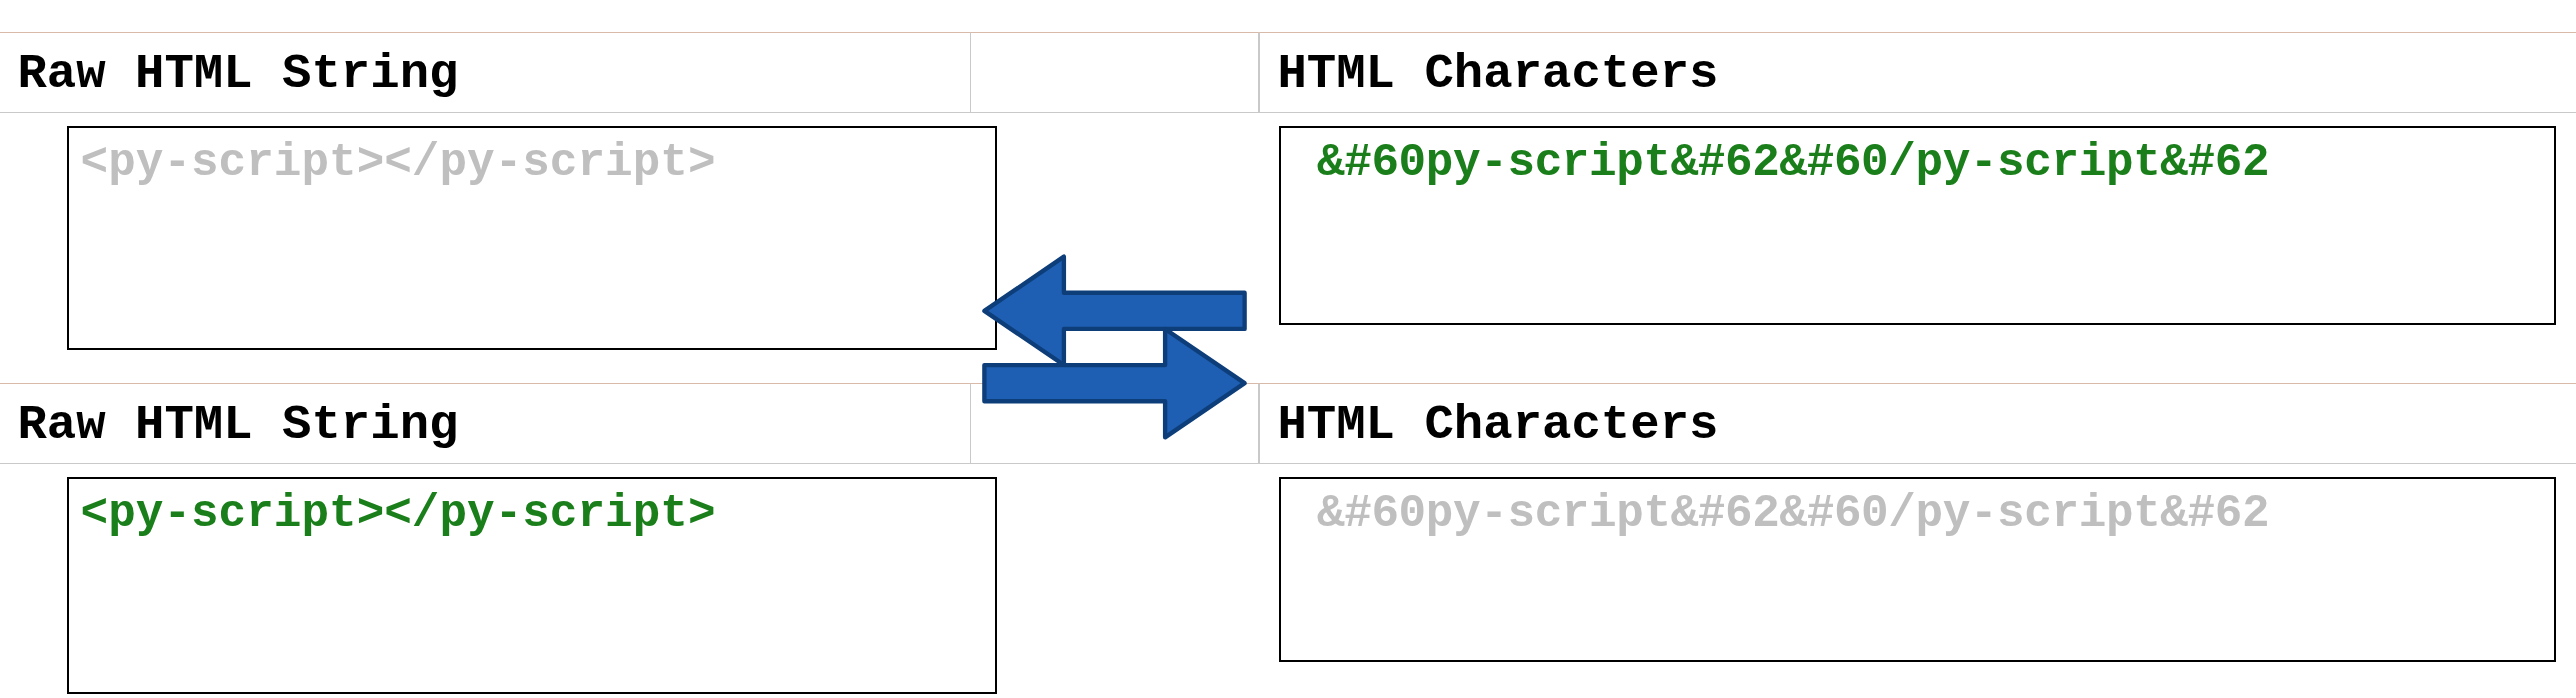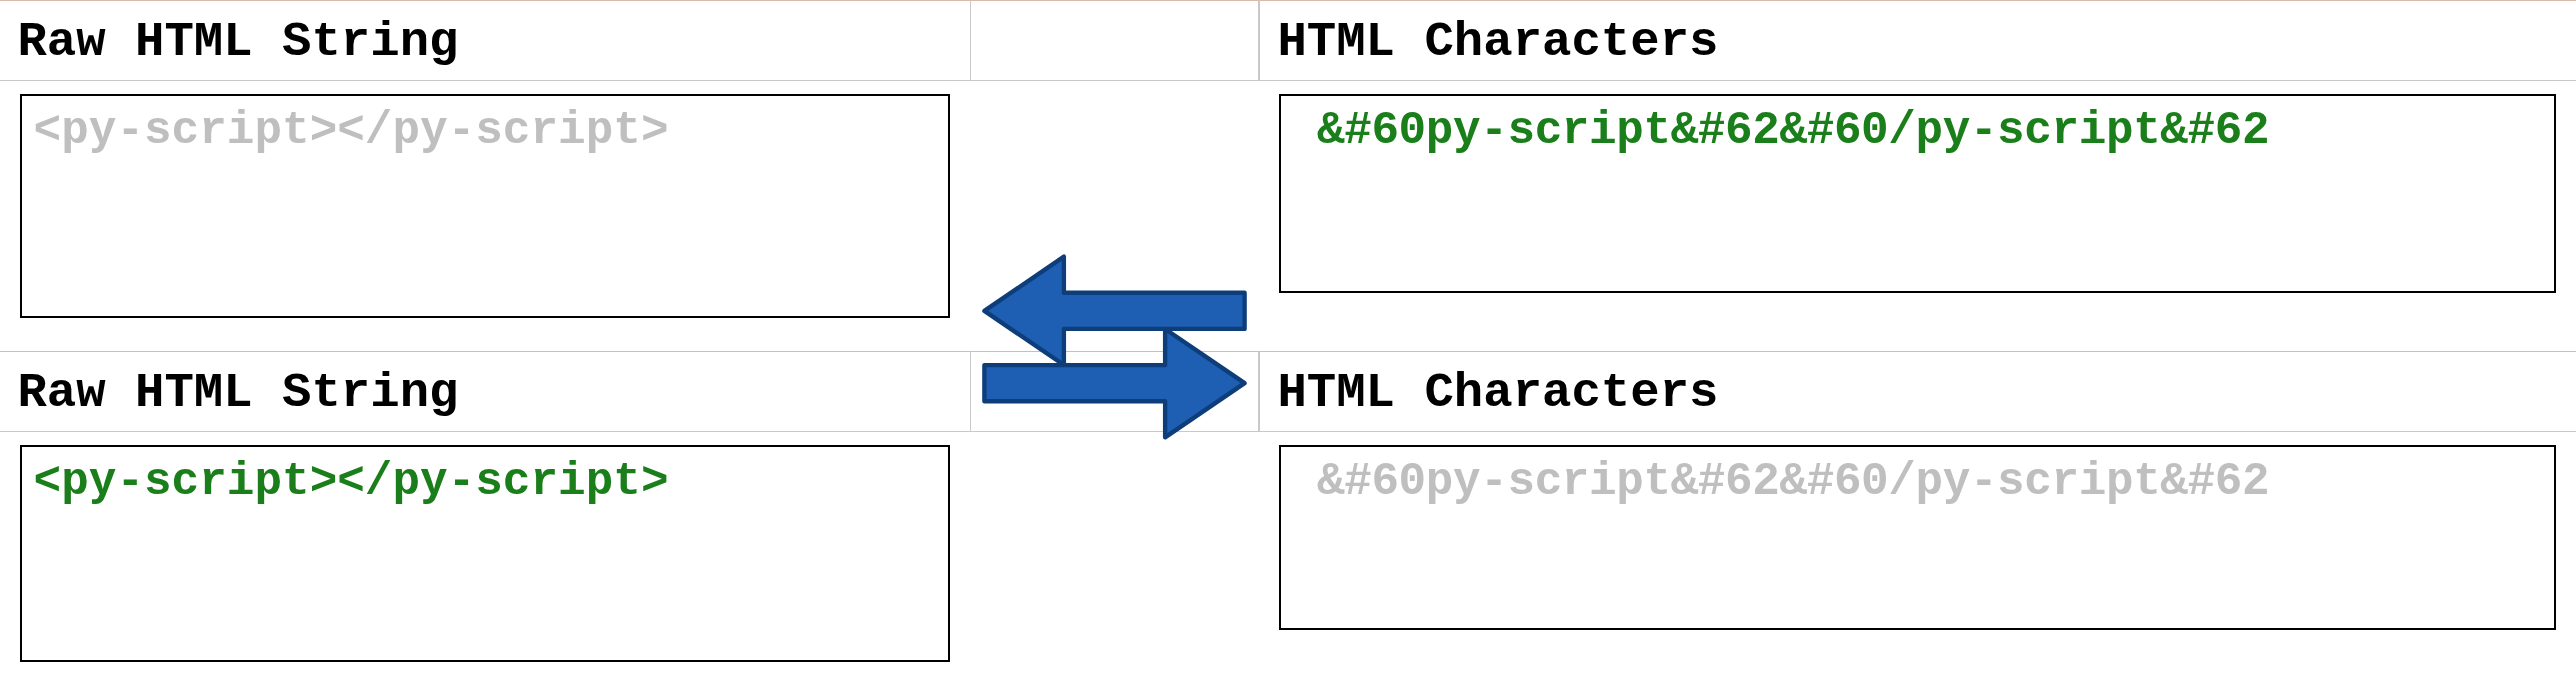--- a/index.html
+++ b/index.html
@@ -27,20 +27,21 @@
   .header {
     font-family: "Consolas", "Courier New", monospace;
     font-weight: 700;
     font-size: 49px;
     color: #000;
     padding: 13px 17.4px 10px 17.4px;
     border-top: 1.4px solid #d9b9a8;
     border-bottom: 0.7px solid #c9c9c9;
     background: #ffffff;
     white-space: nowrap;
+    margin-top: 32px;
   }
   .header.right {
     border-left: 0.7px solid #c9c9c9;
   }
   .header.mid {
     border-left: 0.7px solid #c9c9c9;
     border-right: 0.7px solid #c9c9c9;
   }
   .boxwrap {
     padding: 13px 20px 0 20px;
@@ -50,21 +51,21 @@
     border: 2.9px solid #000;
     padding: 7.2px 11.6px 8.7px 11.6px;
     font-family: "Consolas", "Courier New", monospace;
     font-size: 46px;
     font-weight: 700;
     line-height: 1.25;
     background: #ffffff;
     overflow: hidden;
     white-space: nowrap;
   }
-  .left-box { height: 224px; }
+  .left-box { height: 224px; margin-left: 47px; }
   .left-box.bottom { height: 217px; }
   .right-box { height: 199px; letter-spacing: -0.4px; padding-left: 36px; }
   .right-box.bottom { height: 185px; }
   .ph { color: #bfbfbf; }     
   .val { color: #1a7f1a; }    
   .mid-col {
     position: absolute;
     left: 941px;
     top: 253px;
     width: 347px;

